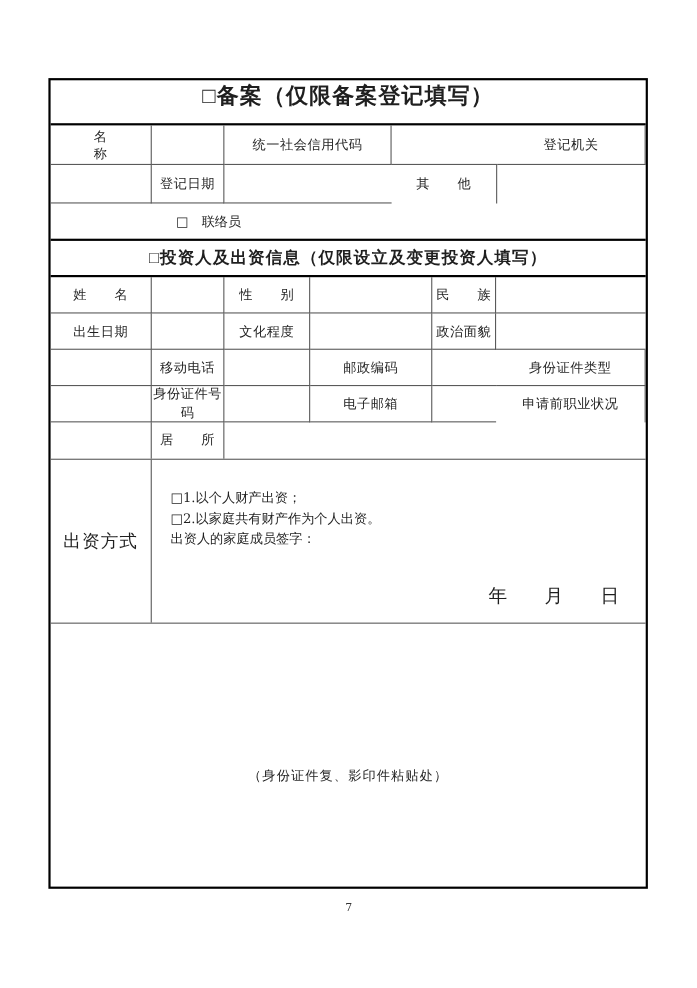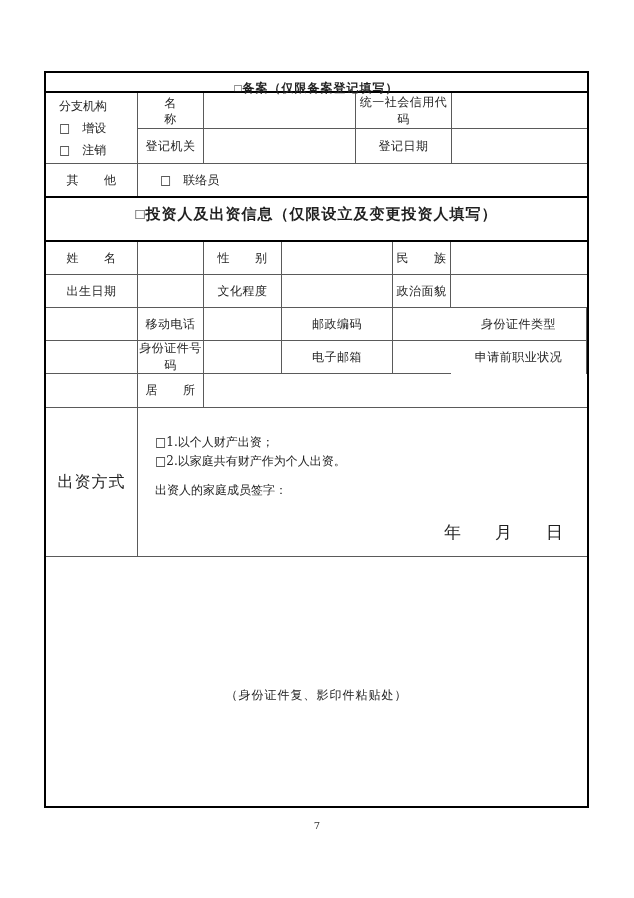--- a/index.html
+++ b/index.html
@@ -12,31 +12,31 @@
     overflow: hidden;
   }
   .form-table {
     position: absolute;
     left: 44px; top: 71px;
     width: 545px; height: 737px;
     border: 2px solid #000;
     background: #fff;
   }
   .sec-header {
-    height: 20px; line-height: 30px;
+    height: 41px; line-height: 30px;
     text-align: center;
     font-family: "Liberation Sans", "DejaVu Sans", sans-serif;
     font-weight: bold;
-    font-size: 12px;
+    font-size: 20px;
     border-bottom: 2px solid #000;
     letter-spacing: 1px;
   }
   .sec-header.second {
     border-top: 2px solid #000;
-    height: 46px; line-height: 31px;
+    height: 35px; line-height: 31px;
     font-size: 15px;
   }
   .grid1 {
     display: grid;
     grid-template-columns: 92px 66px 152px 96px 1fr;
     grid-template-rows: 36px 35px 32px;
   }
   .grid2 {
     display: grid;
     grid-template-columns: 92px 66px 78px 111px 58px 1fr;
@@ -82,21 +82,21 @@
     border-right: 1px solid #5a5a5a;
     display: flex; align-items: center; justify-content: center;
     font-size: 16px; letter-spacing: 1px;
   }
   .contribution .content {
     position: relative;
     padding: 25px 12px 0 17px;
     font-size: 12px;
     line-height: 19px;
   }
-  .contribution .signature { margin-top: 10px; }
+  .contribution .signature { }
   .contribution .date-line {
     position: absolute;
     right: 24px; bottom: 14px;
     font-size: 17px;
     margin-top: 24px;
   }
   .photo-area {
     height: 277px;
     border-top: 1px solid #5a5a5a;
     display: flex; align-items: center; justify-content: center;
@@ -113,25 +113,20 @@
   }
 </style>
 </head>
 <body>
 
 <div class="form-table">
 
   <div class="sec-header">□备案（仅限备案登记填写）</div>
 
   <div class="grid1">
-    <div class="cell branch-cell">
-      <span>分支机构</span>
-      <span>□　增设</span>
-      <span>□　注销</span>
-    </div>
     <div class="cell label name-label">
       <span>名</span>
       <span>称</span>
     </div>
     <div class="cell"></div>
     <div class="cell label">统一社会信用代码</div>
     <div class="cell no-r"></div>
 
     <div class="cell label">登记机关</div>
     <div class="cell"></div>

